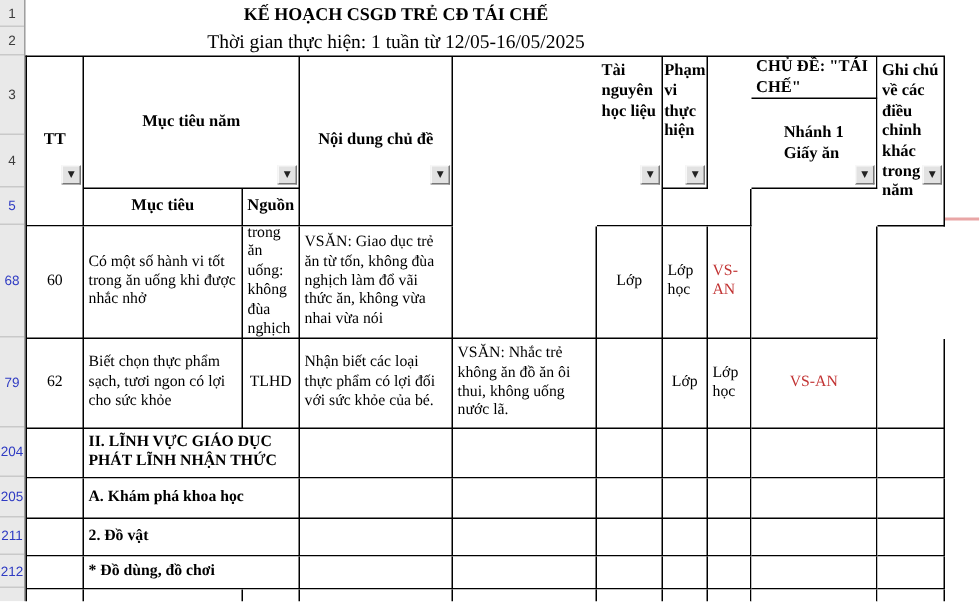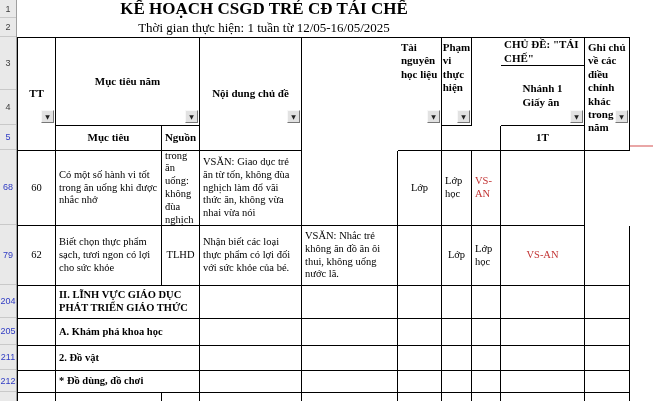--- a/index.html
+++ b/index.html
@@ -8,21 +8,21 @@
 
   
   .gutter{position:absolute;left:0;top:0;width:16px;height:401px;background:#e9e9e9;
           border-right:1px solid #9f9f9f;font-family:"Liberation Sans",sans-serif;}
   .gcell{display:flex;align-items:center;justify-content:center;font-size:9px;
          border-bottom:1px solid #c9c9c9;color:#2f3bc3;}
   .gcell.blk{color:#3c3c3c;}
 
   
   .title{position:absolute;left:17px;top:0;width:494px;height:18px;display:flex;
-         align-items:center;justify-content:center;font-weight:bold;font-size:17px;}
+         align-items:center;justify-content:center;font-weight:bold;font-size:12px;}
   .subtitle{position:absolute;left:17px;top:18px;width:494px;height:19px;display:flex;
          align-items:center;justify-content:center;font-size:13px;}
 
   
   .tbl{position:absolute;left:17px;top:37px;width:613px;border-top:1px solid #000;
        border-left:1px solid #000;box-sizing:border-box;}
   .hgrid{display:grid;grid-template-columns:38px 106px 38px 102px 96px 44px 30px 29px 84px 45px;
          grid-template-rows:28px 60px 25px;}
   .trow{display:grid;grid-template-columns:38px 106px 38px 102px 96px 44px 30px 29px 84px 45px;}
   .c{box-sizing:border-box;border-right:1px solid #000;border-bottom:1px solid #000;
@@ -111,23 +111,20 @@
       </div>
       <div class="c" style="grid-column:7/9;grid-row:3"></div>
       <div class="c hd ctr" style="grid-column:9;grid-row:1">
         <span>CHỦ ĐỀ: "TÁI CHẾ"</span>
       </div>
       <div class="c hd ctr pre" style="grid-column:9;grid-row:2">
         <span class="pre">Nhánh 1
 Giấy ăn</span>
         <span class="fbtn low"><span class="tri">▼</span></span>
       </div>
-      <div class="c hd ctr" style="grid-column:9;grid-row:3">
-        <span>1T</span>
-      </div>
       <div class="c hd ctr top" style="grid-column:10;grid-row:1/4;padding-top:3px">
         <span>Ghi chú về các điều chỉnh khác trong năm</span>
         <span class="fbtn high">
             <span class="tri">▼</span>
           </span>
       </div>
     </div>
 
     <div class="trow" style="height:75px">
       <div class="c ctr">60</div>
@@ -149,21 +146,21 @@
       <div class="c">VSĂN: Nhắc trẻ không ăn đồ ăn ôi thui, không uống nước lã.</div>
       <div class="c"></div>
       <div class="c ctr">Lớp</div>
       <div class="c ctr">Lớp học</div>
       <div class="c ctr red">VS-AN</div>
       <div class="c"></div>
     </div>
 
     <div class="trow" style="height:33px">
       <div class="c"></div>
-      <div class="c secname" style="grid-column:2/4">II. LĨNH VỰC GIÁO DỤC PHÁT TRIỂN GIÁO THỨC</div>
+      <div class="c secname" style="grid-column:2/4">II. LĨNH VỰC GIÁO DỤC PHÁT LĨNH NHẬN THỨC</div>
       <div class="c"></div>
       <div class="c"></div>
       <div class="c"></div>
       <div class="c"></div>
       <div class="c"></div>
       <div class="c"></div>
       <div class="c"></div>
     </div>
     <div class="trow" style="height:27px">
       <div class="c"></div>

